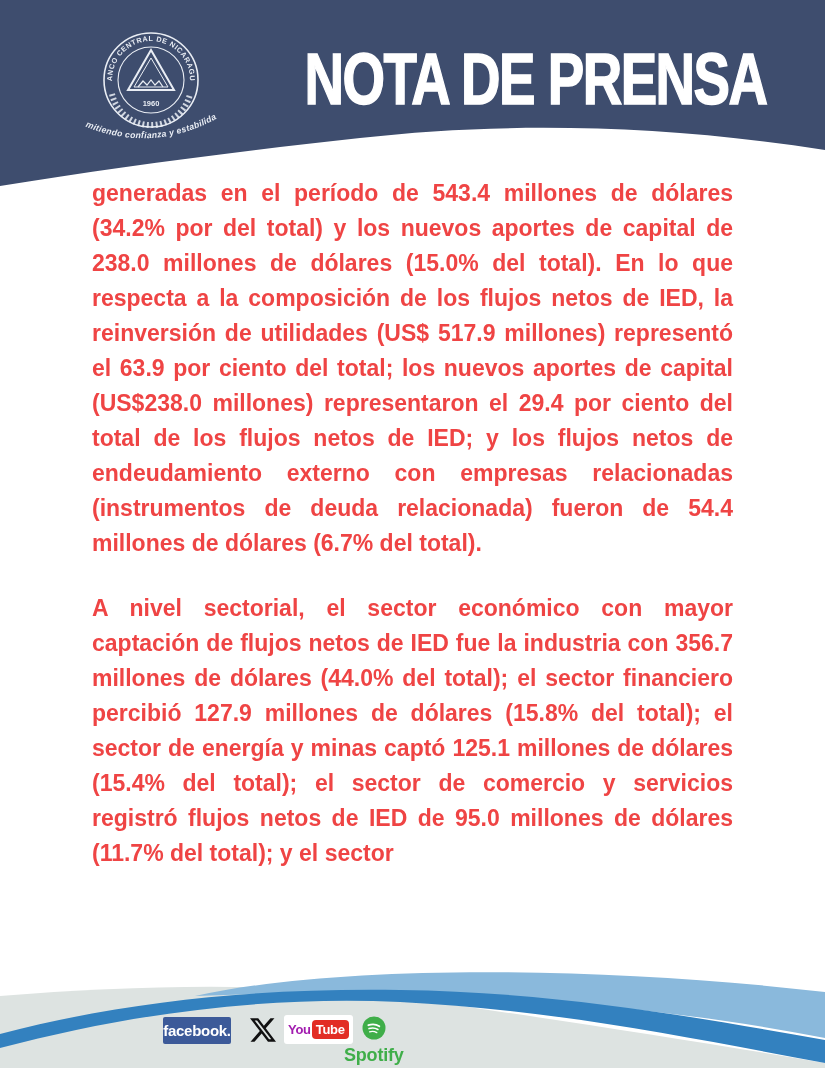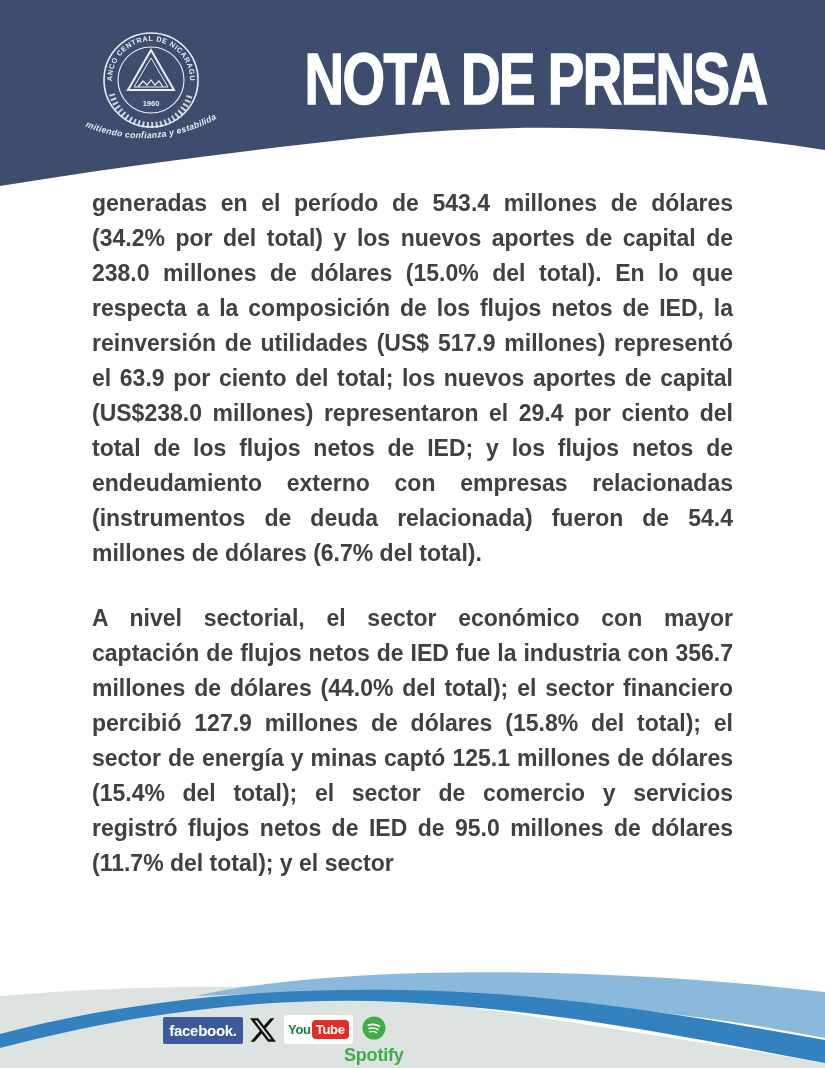--- a/index.html
+++ b/index.html
@@ -12,39 +12,39 @@
   .brand-title{
     position:absolute;top:37px;left:238px;width:554px;height:84px;
     color:#ffffff;font-weight:700;font-size:72px;line-height:84px;
     text-align:center;letter-spacing:-2px;white-space:nowrap;
     transform:scaleX(0.76);transform-origin:50% 50%;
     -webkit-text-stroke:1.5px #ffffff;
   }
   .logo-svg{position:absolute;top:4px;left:68px;width:166px;height:166px;}
   
   .doc-body{
-    position:absolute;top:186px;left:92px;width:641px;
-    color:#404040;font-size:23px;line-height:35px;font-weight:700;
+    position:absolute;top:176px;left:92px;width:641px;
+    color:#ef4444;font-size:23px;line-height:35px;font-weight:700;
     text-align:justify;text-justify:inter-word;
   }
   .doc-body p{margin:0 0 30px 0;}
   
   .footer-svg{position:absolute;left:0;top:930px;width:825px;height:138px;display:block;}
   .social-row{position:absolute;left:0;top:1010px;width:825px;height:44px;}
   .fb-badge{
-    position:absolute;left:163px;top:7px;width:80px;height:27px;
+    position:absolute;left:163px;top:7px;width:68px;height:27px;
     background:#3c5a99;border-radius:2px;color:#fff;font-weight:700;
     font-size:15px;line-height:27px;text-align:center;letter-spacing:-0.3px;
   }
   .x-badge{position:absolute;left:250px;top:7px;width:26px;height:26px;}
   .yt-badge{
     position:absolute;left:284px;top:5px;height:29px;background:#ffffff;
     border-radius:3px;display:flex;align-items:center;padding:0 4px;gap:1px;
   }
-  .yt-you{color:#15803d;font-weight:700;font-size:13px;letter-spacing:-0.3px;}
+  .yt-you{color:#a21caf;font-weight:700;font-size:13px;letter-spacing:-0.3px;}
   .yt-tube{background:#e22d24;color:#ffffff;font-weight:700;font-size:13px;
     border-radius:4px;padding:2px 4px;letter-spacing:-0.3px;}
   .sp-badge{position:absolute;left:344px;top:6px;display:flex;align-items:center;gap:5px;flex-direction:column;}
   .sp-label{color:#3fae49;font-weight:700;font-size:18px;letter-spacing:-0.2px;}
   .site-url{
     position:absolute;left:570px;top:10px;color:#1e3a66;font-weight:700;
     font-size:20px;letter-spacing:0.2px;
   }
 </style>
 </head>

